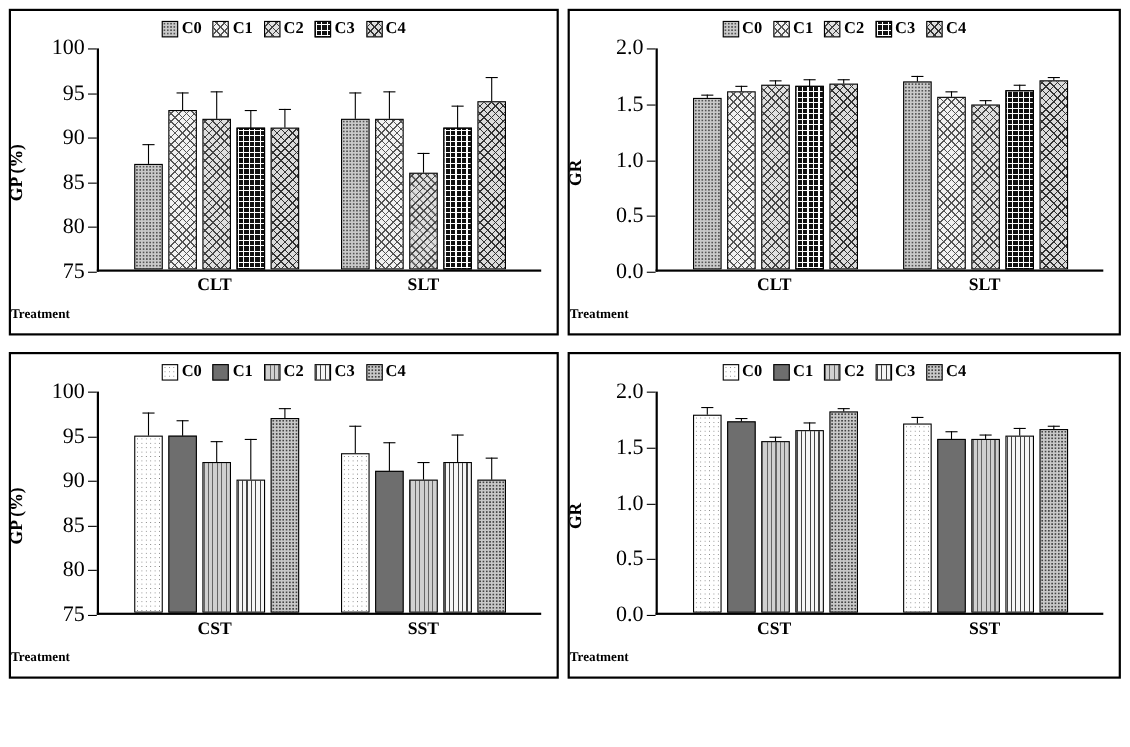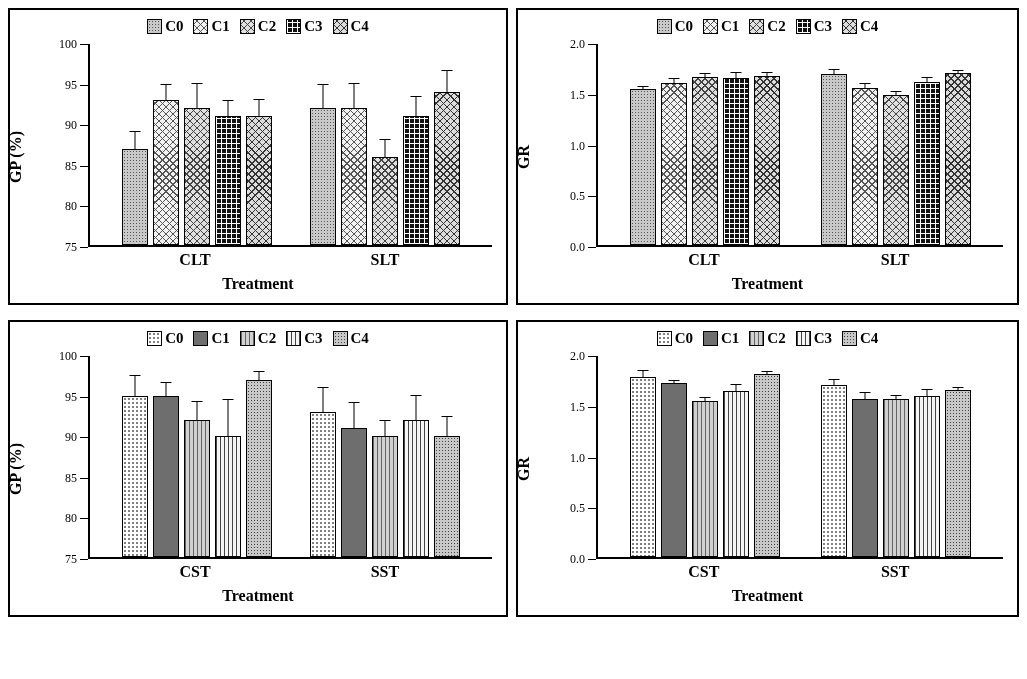--- a/index.html
+++ b/index.html
@@ -46,32 +46,32 @@
   }
   .axis-x{
     position:absolute;left:0;right:0;bottom:0;height:2px;background:#000;
   }
   .ytick{
     position:absolute;left:-8px;width:8px;height:1px;background:#000;
   }
   .ylab{
     position:absolute;right:100%;margin-right:11px;
     transform:translateY(-50%);
-    font-size:12px;text-align:right;white-space:nowrap;
+    font-size:20px;text-align:right;white-space:nowrap;
   }
   .ytitle{
     position:absolute;
     left:6px;top:50%;
     transform:translate(-50%,-50%) rotate(-90deg);
     transform-origin:center center;
     font-size:16px;font-weight:bold;white-space:nowrap;
   }
   .xtitle{
     position:absolute;left:0;right:0;bottom:10px;
-    text-align:center;font-size:16px;font-weight:bold;
+    text-align:left;font-size:12px;font-weight:bold;
   }
   .group-labels{
     position:absolute;left:78px;right:14px;bottom:34px;
     display:flex;
     font-size:16px;font-weight:bold;
   }
   .group-labels .gl{flex:1;text-align:center;}
 
   .bars{
     position:absolute;left:2px;right:0;top:0;bottom:2px;

